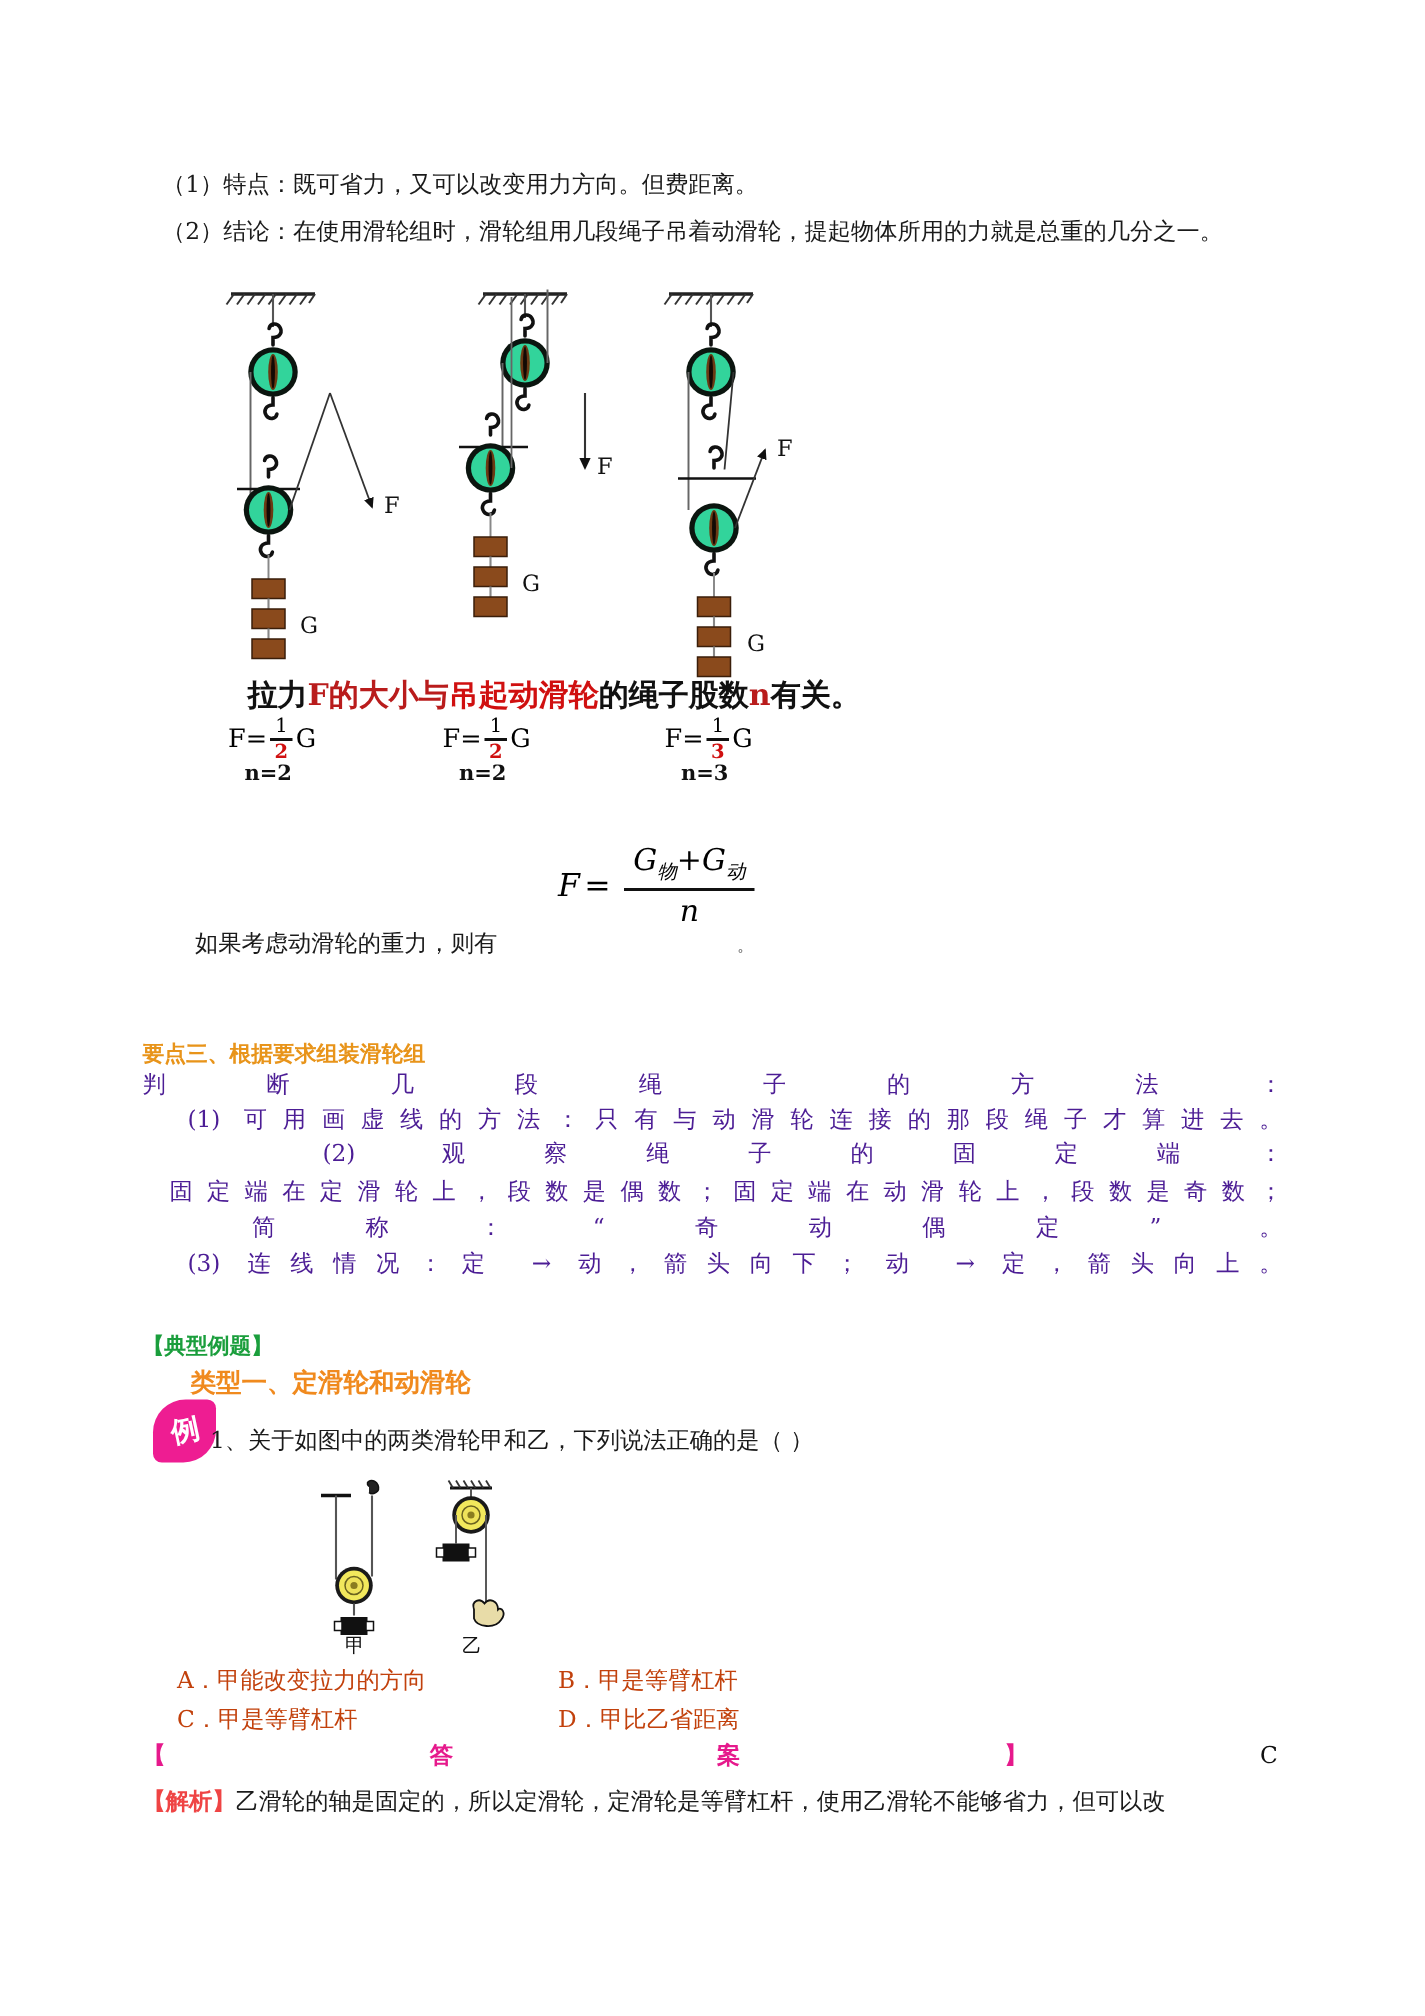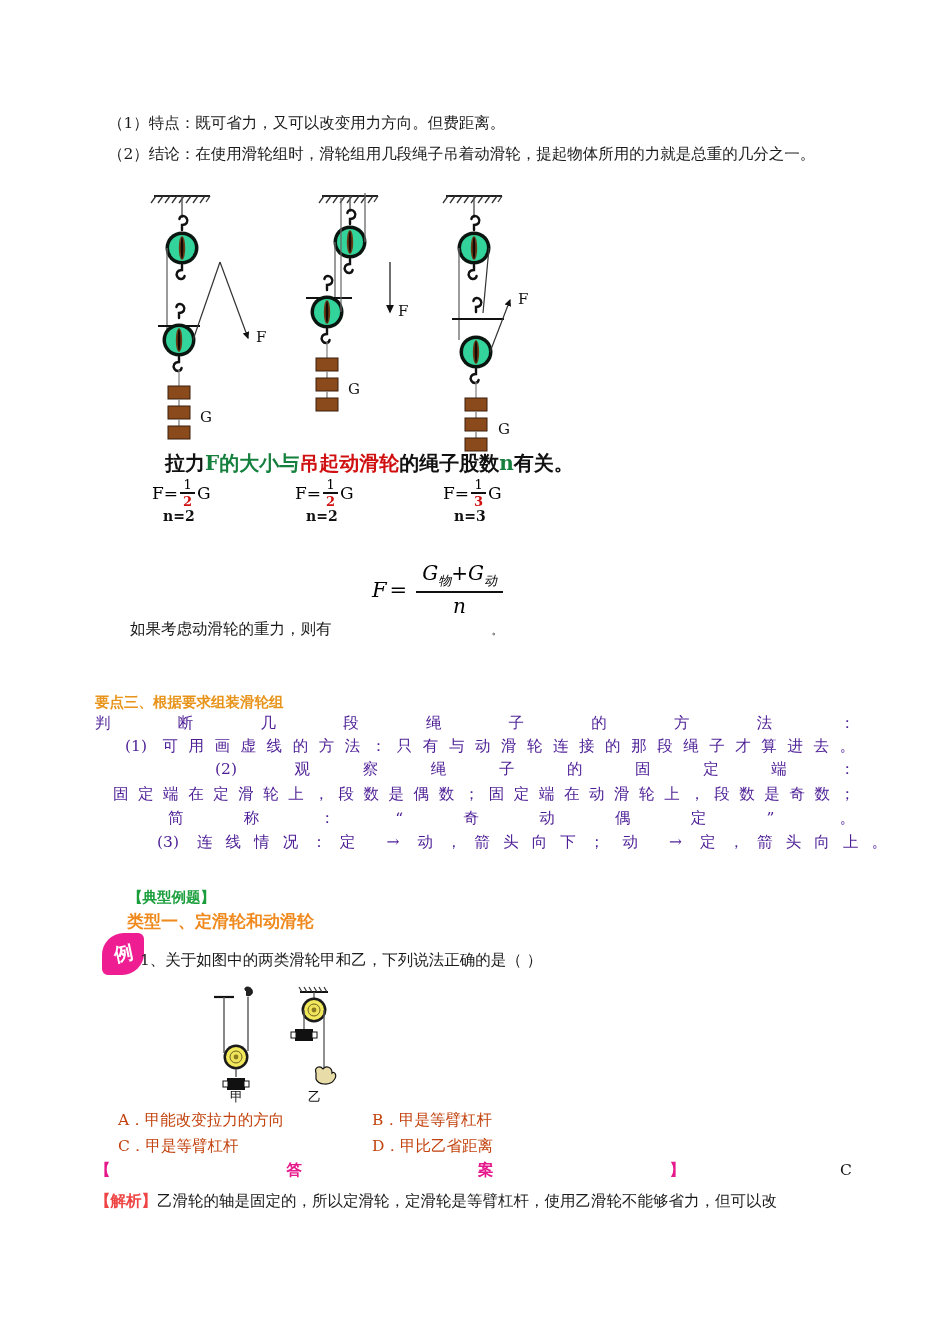--- a/index.html
+++ b/index.html
@@ -41,21 +41,20 @@
     font-size:14.5px;
     white-space:nowrap;
   }
   .head-green{
     position:absolute;
     font-family:"DejaVu Sans","Liberation Sans",sans-serif;
     font-weight:bold;
     color:#1A9E3C;
     font-size:14.5px;
     white-space:nowrap;
-    margin-left:33px;
   }
   .head-orange-big{
     position:absolute;
     font-family:"DejaVu Sans","Liberation Sans",sans-serif;
     font-weight:bold;
     color:#F08A1E;
     font-size:17px;
     white-space:nowrap;
     margin-left:32px;
   }
@@ -63,21 +62,21 @@
 
   
   .headline{
     position:absolute;
     font-family:"DejaVu Serif","Liberation Serif",serif;
     font-weight:bold;
     font-size:20px;
     white-space:nowrap;
     color:#111;
   }
-  .headline .blue{color:#15803d;margin-top:15px;}
+  .headline .blue{color:#b91c1c;margin-top:15px;}
   .headline .red{color:#D01010;}
 
   
   .frac-eq{
     position:absolute;
     font-family:"DejaVu Serif","Liberation Serif",serif;
     font-size:17px;
     white-space:nowrap;
     display:flex;
     align-items:center;
@@ -336,21 +335,21 @@
     <span style="font-size:11px;">。</span>
   </div>
 
   <div class="head-orange" style="left:95px;top:693px;">要点三、根据要求组装滑轮组</div>
 
   <div class="justified" style="left:95px;top:712px;width:760px;">判断几段绳子的方法：</div>
   <div class="justified" style="left:125px;top:735px;width:730px;">(1) 可用画虚线的方法：只有与动滑轮连接的那段绳子才算进去。</div>
   <div class="justified" style="left:215px;top:758px;width:640px;">(2) 观察绳子的固定端：</div>
   <div class="justified" style="left:113px;top:783px;width:742px;">固定端在定滑轮上，段数是偶数；固定端在动滑轮上，段数是奇数；</div>
   <div class="justified" style="left:168px;top:807px;width:687px;">简称：“奇动偶定”  。</div>
-  <div class="justified" style="left:125px;top:831px;width:730px;margin-left:32px;">(3) 连线情况：定 → 动，箭头向下；  动 → 定，箭头向上。</div>
+  <div class="justified" style="left:125px;top:831px;width:730px;">(3) 连线情况：定 → 动，箭头向下；  动 → 定，箭头向上。</div>
 
   <div class="head-green" style="left:95px;top:888px;">【典型例题】</div>
   <div class="head-orange-big" style="left:95px;top:910px;">类型一、定滑轮和动滑轮</div>
 
   <div class="ex-badge" style="left:102px;top:933px;">
     <span>例</span>
   </div>
 
   <div class="body-line" style="left:140px;top:949px;">1、关于如图中的两类滑轮甲和乙，下列说法正确的是（      ）</div>
 

